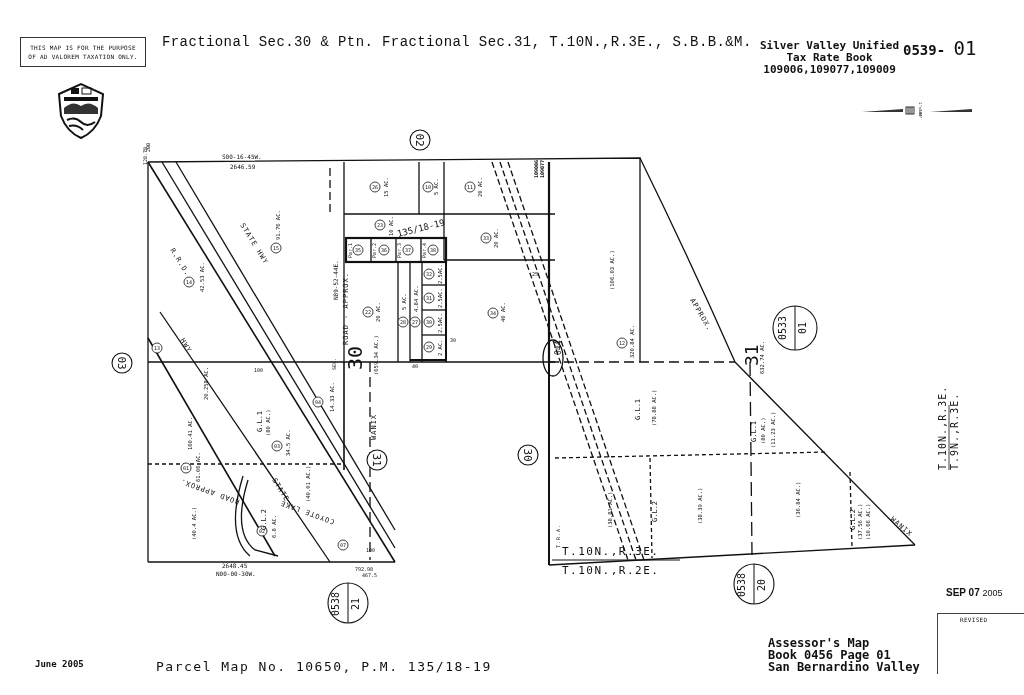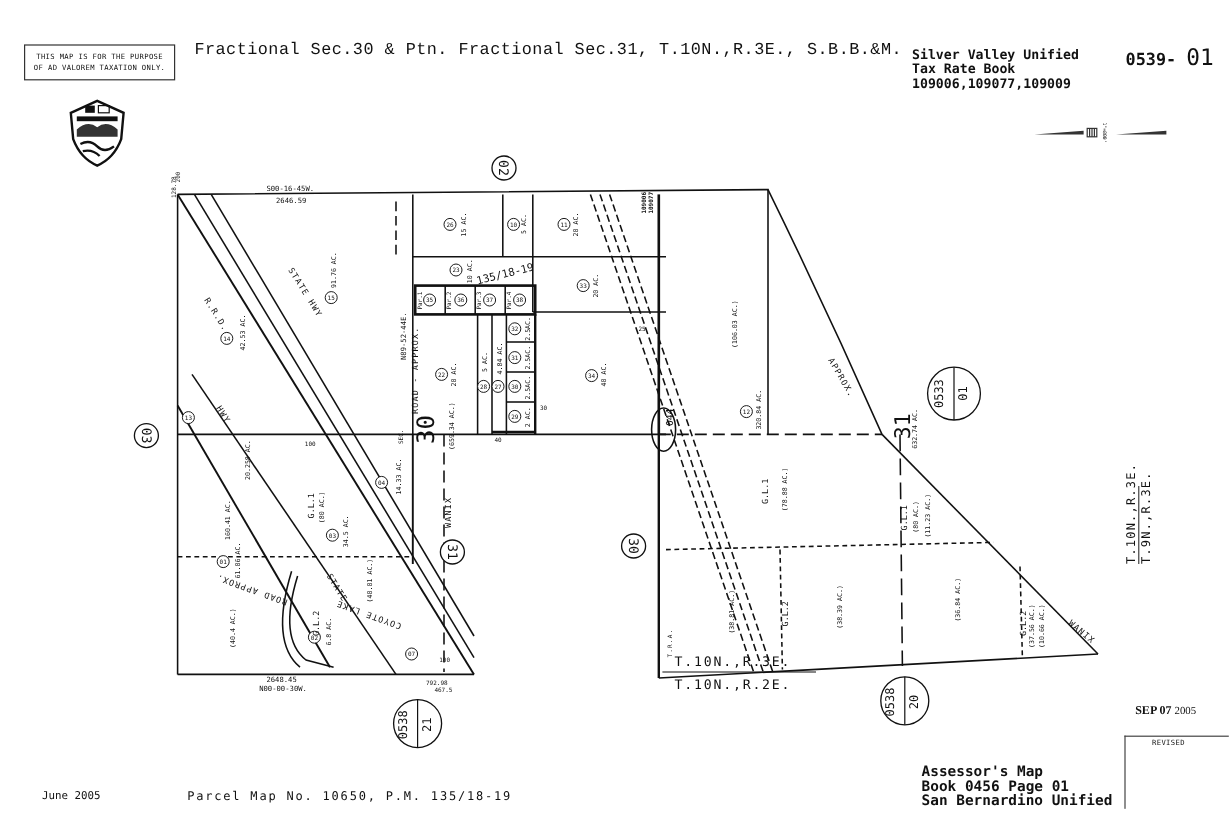--- a/index.html
+++ b/index.html
@@ -1,29 +1,29 @@
 <!DOCTYPE html>
 <html><head>
 <meta charset="utf-8">
 <style>
   html, body { margin:0; padding:0; background:#ffffff; }
   body { width:1024px; height:695px; position:relative; overflow:hidden; font-family:"DejaVu Sans Mono","Liberation Mono",monospace; color:#111; }
   .abs { position:absolute; }
   .disclaimer { left:20px; top:37px; width:126px; height:30px; border:1px solid #333; font-size:6px; line-height:9px; text-align:center; padding-top:5px; box-sizing:border-box; letter-spacing:0.3px; }
   .title { left:162px; top:34px; font-size:14px; letter-spacing:0.4px; font-family:Liberation Mono, monospace; white-space:nowrap; }
   .tra { left:760px; top:40px; font-size:11px; line-height:12px; font-family:"DejaVu Sans Mono",monospace; font-weight:bold; }
-  .tra div { white-space:nowrap; }
-  .mapno { left:903px; top:37px; font-size:14px; font-weight:bold; white-space:nowrap;margin-left:35px; }
+  .tra div { white-space:nowrap;text-align:center; }
+  .mapno { left:903px; top:37px; font-size:14px; font-weight:bold; white-space:nowrap; }
   .mapno .big { font-size:19px; font-weight:normal; }
   .seal { left:55px; top:80px; width:52px; height:60px; }
   .scale { left:860px; top:100px; width:115px; height:20px; }
   svg.map { position:absolute; left:0; top:0; width:1024px; height:695px; }
-  .footer-date { left:35px; top:659px; font-size:9px; font-weight:normal; }
-  .footer-parcel { left:156px; top:659px; font-size:10px; letter-spacing:1.5px; }
-  .stamp { left:946px; top:587px; font-size:10px; font-weight:bold; font-family:Liberation Serif, serif; white-space:nowrap; }
+  .footer-date { left:35px; top:659px; font-size:9px; font-weight:bold; }
+  .footer-parcel { left:156px; top:659px; font-size:13px; letter-spacing:1.5px; }
+  .stamp { left:946px; top:587px; font-size:10px; font-weight:bold; font-family:Liberation Sans, sans-serif; white-space:nowrap; }
   .stamp .yr { font-weight:normal; font-size:9px; }
   .revised-box { left:937px; top:613px; width:87px; height:60px; border-left:1px solid #444; border-top:1px solid #444; }
   .revised-label { position:absolute; left:22px; top:2px; font-size:6px; letter-spacing:0.3px; }
   .assessor { left:768px; top:637px; font-size:12px; line-height:12px; font-weight:bold; font-family:"DejaVu Sans Mono",monospace; }
   .assessor div { white-space:nowrap; }
 </style>
 </head>
 <body>
 
 <div class="abs disclaimer">
@@ -322,14 +322,14 @@
 <div class="abs stamp">
   <span>SEP 07</span>
   <span class="yr">2005</span>
 </div>
 <div class="abs revised-box">
   <div class="revised-label">REVISED</div>
 </div>
 <div class="abs assessor">
   <div>Assessor's Map</div>
   <div>Book 0456 Page 01</div>
-  <div>San Bernardino Unified</div>
+  <div>San Bernardino Valley</div>
 </div>
 
 </body></html>

